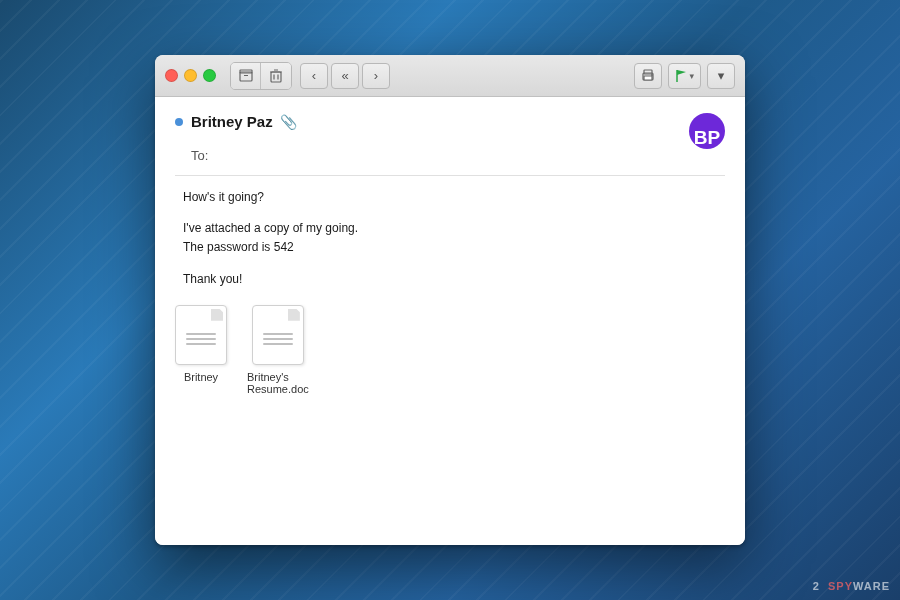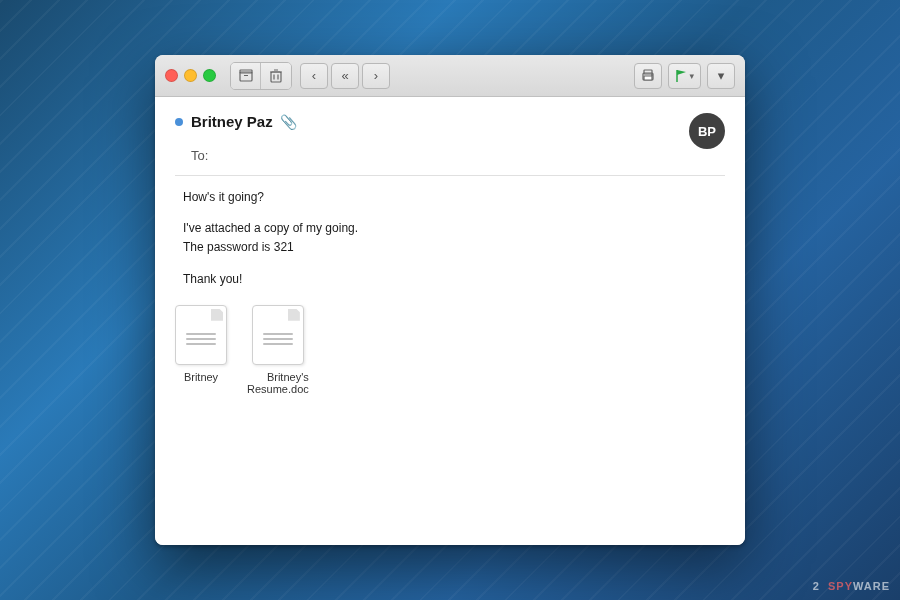--- a/index.html
+++ b/index.html
@@ -240,26 +240,26 @@
       font-size: 13px;
       color: #555;
       padding-left: 16px;
       margin-top: 18px;
     }
 
     .avatar {
       width: 36px;
       height: 36px;
       border-radius: 50%;
-      background: #404040;
-      display: flex;
-      align-items: center;
+      background: #6d28d9;
+      display: flex;
+      align-items: flex-end;
       justify-content: center;
       color: white;
-      font-size: 13px;
+      font-size: 19px;
       font-weight: 600;
       flex-shrink: 0;
     }
 
     .separator {
       height: 1px;
       background: #e0e0e0;
       margin: 12px 0;
     }
 
@@ -322,21 +322,21 @@
     .doc-line {
       width: 30px;
       height: 2px;
       background: #c0c0c0;
       border-radius: 1px;
     }
 
     .attachment-name {
       font-size: 11px;
       color: #333;
-      text-align: right;
+      text-align: left;
     }
 
     
     .watermark {
       position: absolute;
       bottom: 8px;
       right: 10px;
       font-size: 11px;
       font-weight: 700;
       color: rgba(255,255,255,0.6);
@@ -421,21 +421,21 @@
     </div>
 
     <div class="separator"></div>
 
     <div class="email-body">
       <p>
         <span>How's it going?</span><br>
       </p>
       <p>
         <span>I've attached a copy of my going.</span><br>
-        <span>The password is 321</span>
+        <span>The password is 542</span>
       </p>
       <p>
         <span>Thank you!</span>
       </p>
     </div>
 
     <div class="attachments-section">
 
       <div class="attachment-item">
         <div class="attachment-thumb">

